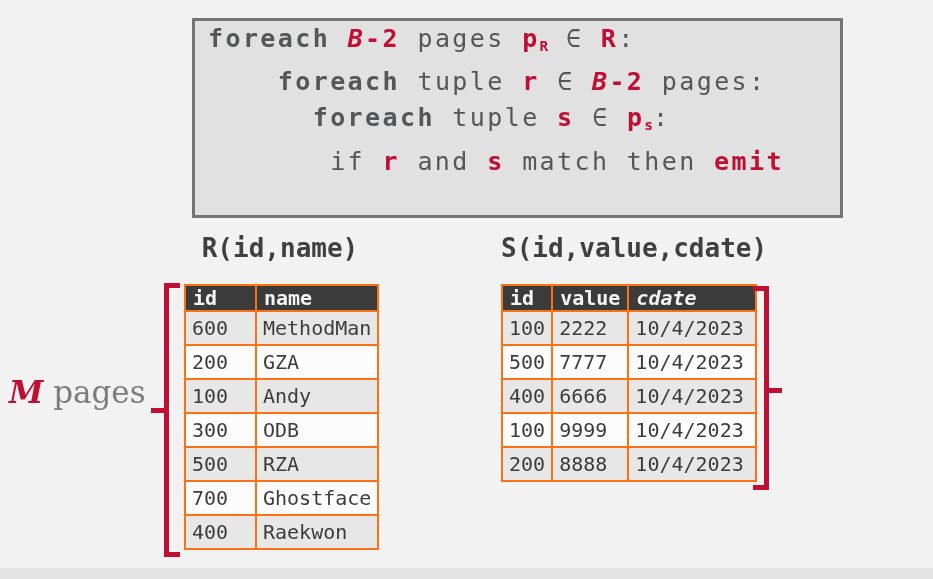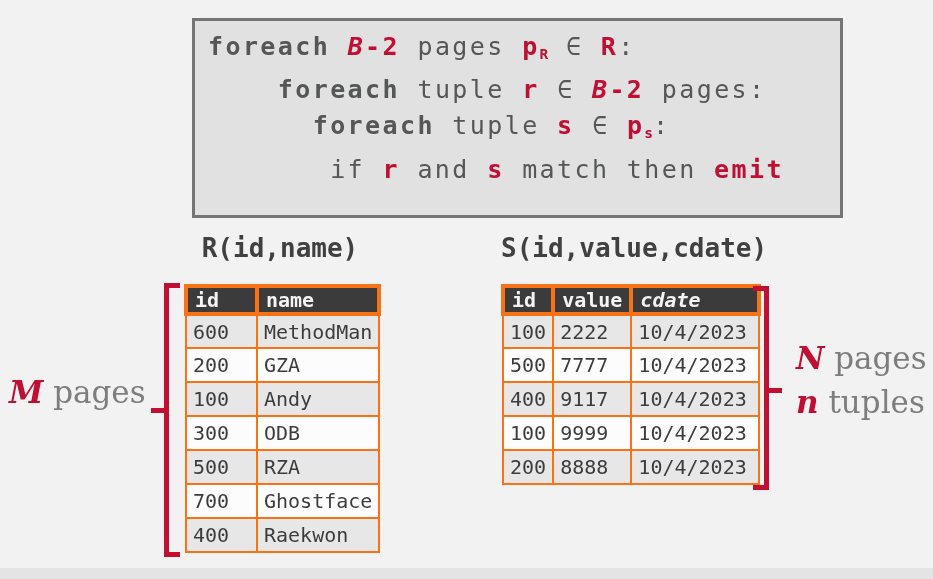--- a/index.html
+++ b/index.html
@@ -18,21 +18,21 @@
   
   .code-box {
     position: absolute;
     left: 192px;
     top: 18px;
     width: 651px;
     height: 200px;
     box-sizing: border-box;
     background: #e1e1e1;
     border: 3px solid #757575;
-    padding: 8px 0 0 13px;
+    padding: 0 0 0 13px;
     font-family: "DejaVu Sans Mono", "Liberation Mono", monospace;
     font-size: 25px;
     letter-spacing: 2.4px;
     line-height: 36px;
     color: #555657;
   }
   .code-line { white-space: pre; }
   .code-line .kw  { color: #555657; font-weight: bold; }
   .code-line .pl  { color: #555657; }
   .code-line .vr  { color: #c10e33; font-weight: bold; }
@@ -70,21 +70,21 @@
   #table-r { left: 184px; top: 284px; }
   #table-s { left: 501px; top: 284px; }
   table.rel th {
     background: #3b3b3b;
     color: #f4f4f4;
     font-weight: bold;
     text-align: left;
     height: 25px;
     padding: 0 7px;
     box-sizing: border-box;
-    border: 4px solid #f97316;
+    border: 2px solid #f97316;
   }
   table.rel td {
     height: 34px;
     padding: 0 6px;
     box-sizing: border-box;
     border: 2px solid #f97316;
     background: #fcfcfc;
     white-space: nowrap;
     overflow: hidden;
   }
@@ -228,21 +228,21 @@
           <td>2222</td>
           <td>10/4/2023</td>
         </tr>
         <tr>
           <td>500</td>
           <td>7777</td>
           <td>10/4/2023</td>
         </tr>
         <tr>
           <td>400</td>
-          <td>9117</td>
+          <td>6666</td>
           <td>10/4/2023</td>
         </tr>
         <tr>
           <td>100</td>
           <td>9999</td>
           <td>10/4/2023</td>
         </tr>
         <tr>
           <td>200</td>
           <td>8888</td>
@@ -255,20 +255,16 @@
     <div class="tick"></div>
   </div>
   <div class="bracket bracket-right">
     <div class="tick"></div>
   </div>
 
   <div class="size-label label-left">
     <div><span class="size-var">M</span> <span>pages</span></div>
   </div>
 
-  <div class="size-label label-right">
-    <div><span class="size-var">N</span> <span>pages</span></div>
-    <div><span class="size-var">n</span> <span>tuples</span></div>
-  </div>
 
   <div class="footer-strip"></div>
 
 </div>
 
 </body></html>

